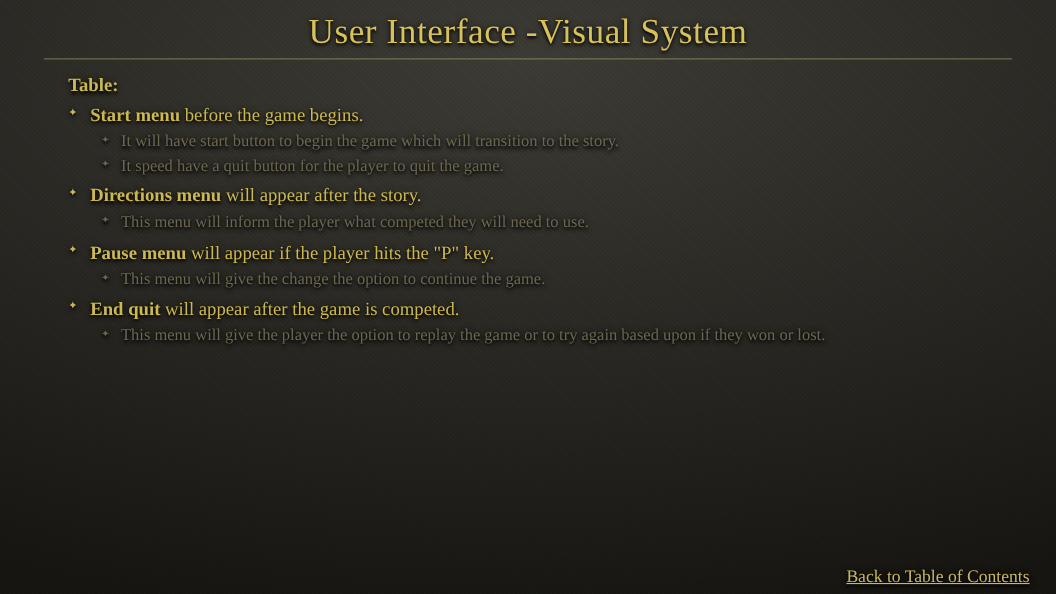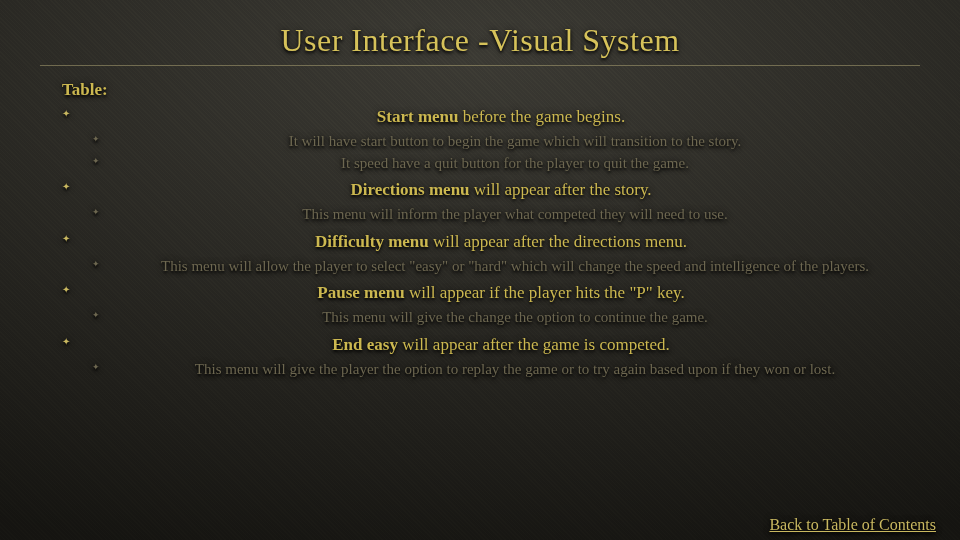--- a/index.html
+++ b/index.html
@@ -9,21 +9,21 @@
     height: 540px;
     overflow: hidden;
     font-family: Georgia, "Times New Roman", serif;
     background: #2a2a2a;
   }
   .slide {
     position: relative;
     box-sizing: border-box;
     width: 960px;
     height: 540px;
-    padding: 22px 40px 0 40px;
+    padding: 10px 40px 0 40px;
     background:
       radial-gradient(ellipse 140% 120% at 50% 10%, rgba(80,80,80,0.25), rgba(0,0,0,0.6) 80%),
       repeating-linear-gradient(45deg, #3a382e 0px, #3a382e 1px, #34322a 1px, #34322a 3px),
       #34322a;
     color: #d0c070;
     text-shadow: 0 2px 3px rgba(0,0,0,0.9), 0 0 6px rgba(0,0,0,0.6);
   }
   .title {
     text-align: center;
     font-size: 32px;
@@ -44,21 +44,20 @@
     margin: 0 0 6px 22px;
   }
   ul.top {
     list-style: none;
     margin: 0;
     padding: 0 0 0 42px;
   }
   ul.top > li {
     position: relative;
     margin: 0 0 6px 0;
-    text-align: center;
   }
   ul.top > li::before {
     content: "✦";
     position: absolute;
     left: -20px;
     top: 2px;
     font-size: 10px;
     color: #c9b860;
   }
   .item-head {
@@ -122,37 +121,29 @@
     <li>
       <div class="item-head">
         <span class="bold">Directions menu</span><span> will appear after the story.</span>
       </div>
       <ul class="sub">
         <li>This menu will inform the player what competed they will need to use.</li>
       </ul>
     </li>
     <li>
       <div class="item-head">
-        <span class="bold">Difficulty menu</span><span> will appear after the directions menu.</span>
-      </div>
-      <ul class="sub">
-        <li>This menu will allow the player to select "easy" or "hard" which will change the speed and intelligence of the players.</li>
-      </ul>
-    </li>
-    <li>
-      <div class="item-head">
         <span class="bold">Pause menu</span><span> will appear if the player hits the "P" key.</span>
       </div>
       <ul class="sub">
         <li>This menu will give the change the option to continue the game.</li>
       </ul>
     </li>
     <li>
       <div class="item-head">
-        <span class="bold">End easy</span><span> will appear after the game is competed.</span>
+        <span class="bold">End quit</span><span> will appear after the game is competed.</span>
       </div>
       <ul class="sub">
         <li>This menu will give the player the option to replay the game or to try again based upon if they won or lost.</li>
       </ul>
     </li>
   </ul>
 
   <a class="back-link">Back to Table of Contents</a>
 </div>
 

